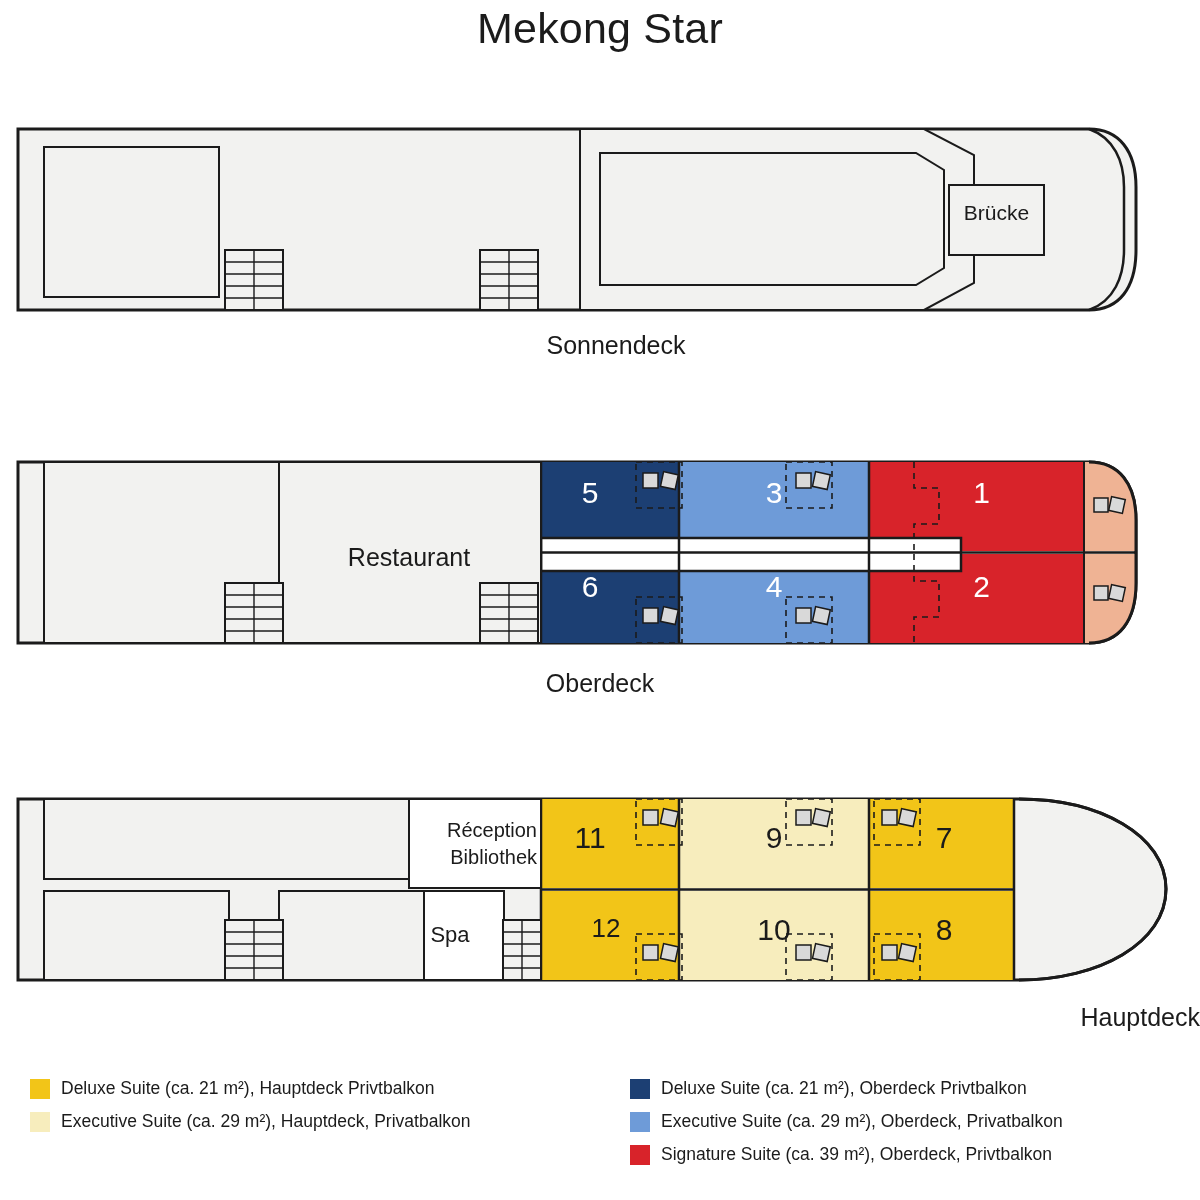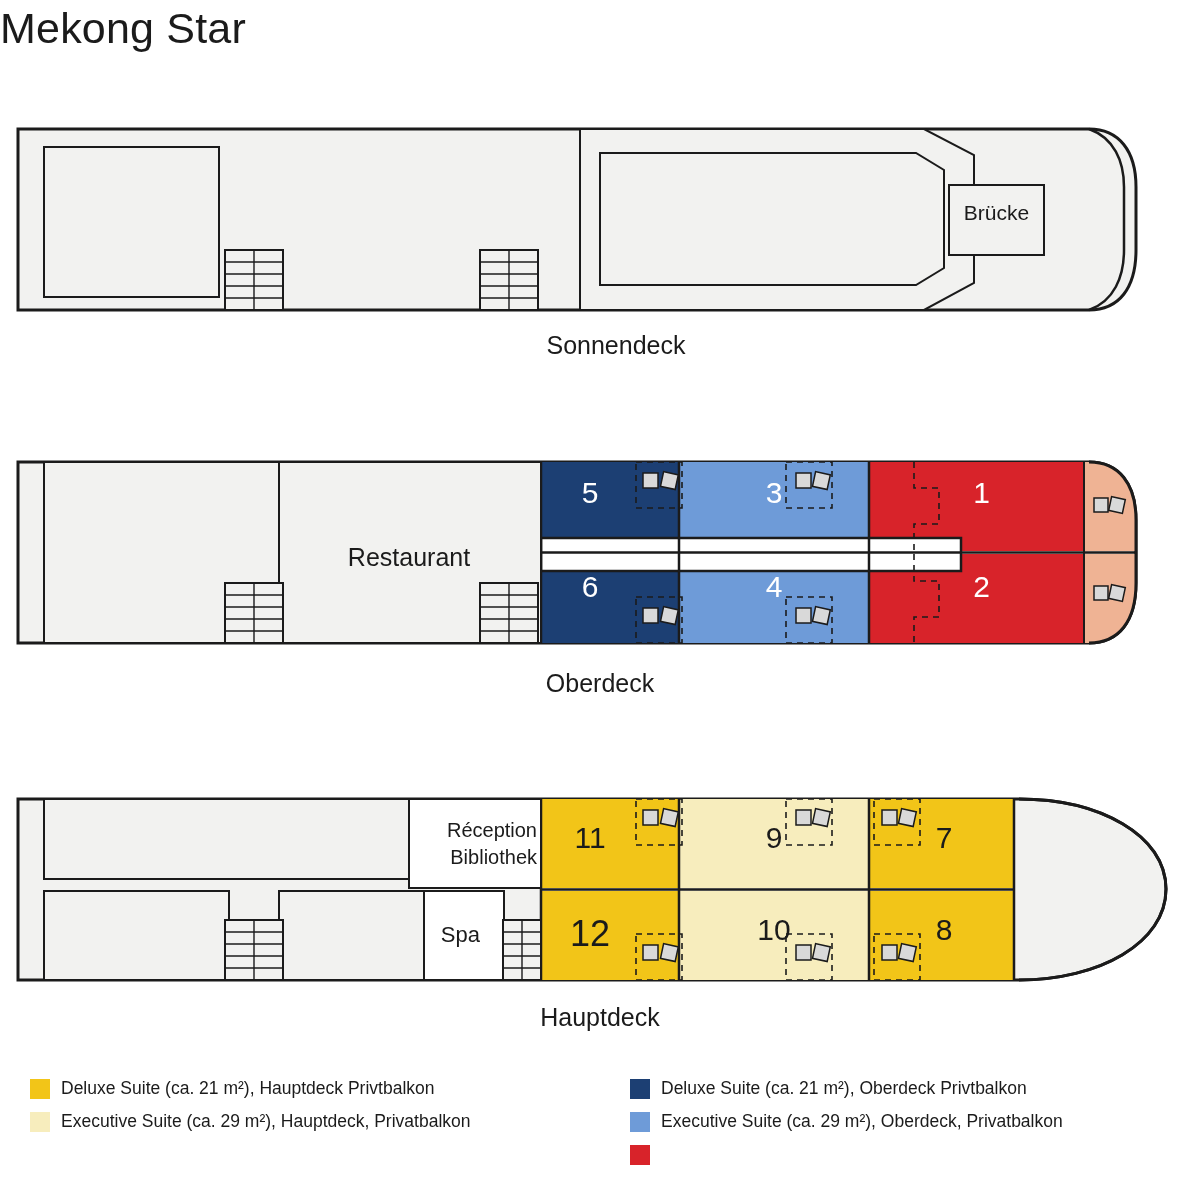--- a/index.html
+++ b/index.html
@@ -4,21 +4,21 @@
 <style>
   html,body{margin:0;padding:0;}
   body{
     width:1200px;height:1200px;background:#ffffff;
     font-family:"Liberation Sans", sans-serif;
     color:#1b1b1b;
     position:relative;
     overflow:hidden;
   }
   .title{
-    position:absolute;top:4px;left:0;width:1200px;
+    position:absolute;top:4px;left:0;width:1200px;text-align:center;
     font-size:43px;font-weight:400;letter-spacing:.2px;
   }
   .deck{position:absolute;}
   .deck-label{
     position:absolute;width:100%;text-align:center;font-size:25px;
   }
   svg{display:block;}
   .legend{
     position:absolute;left:30px;top:1078px;width:1140px;
     font-size:17.5px;
@@ -217,29 +217,29 @@
       <line x1="489" y1="161" x2="527" y2="161" stroke="#1b1b1b" stroke-width="1.4"></line>
       <line x1="489" y1="173" x2="527" y2="173" stroke="#1b1b1b" stroke-width="1.4"></line>
       <line x1="508" y1="125" x2="508" y2="185" stroke="#1b1b1b" stroke-width="1.4"></line>
     </g>
     <path d="M1005 4 C1085 4 1152 40 1152 94 C1152 148 1085 185 1005 185" fill="none" stroke="#1b1b1b" stroke-width="3"></path>
   </svg>
   <div style="position:absolute;left:397px;top:22px;width:130px;text-align:right;font-size:20px;line-height:27px;padding-right:4px;box-sizing:border-box;">
     <div>Réception</div>
     <div>Bibliothek</div>
   </div>
-  <div style="position:absolute;left:386px;top:127px;width:80px;text-align:right;font-size:22px;">Spa</div>
+  <div style="position:absolute;left:396px;top:127px;width:80px;text-align:center;font-size:22px;">Spa</div>
   <div style="position:absolute;left:527px;top:26px;width:98px;text-align:center;font-size:30px;">11</div>
   <div style="position:absolute;left:665px;top:26px;width:190px;text-align:center;font-size:30px;">9</div>
   <div style="position:absolute;left:860px;top:26px;width:140px;text-align:center;font-size:30px;">7</div>
-  <div style="position:absolute;left:527px;top:118px;width:98px;text-align:center;font-size:36px;">12</div>
+  <div style="position:absolute;left:527px;top:118px;width:98px;text-align:center;font-size:26px;padding-left:16px;">12</div>
   <div style="position:absolute;left:665px;top:118px;width:190px;text-align:center;font-size:30px;">10</div>
   <div style="position:absolute;left:860px;top:118px;width:140px;text-align:center;font-size:30px;">8</div>
 </div>
-<div class="deck-label" style="top:1003px;left:0;">Hauptdeck</div>
+<div class="deck-label" style="top:1003px;left:0;text-align:right;">Hauptdeck</div>
 
 <div class="legend">
   <div class="legend-col col-left">
     <div class="legend-row">
       <span class="sw" style="background:#f2c518;"></span>
       <span class="legend-text">Deluxe Suite (ca. 21 m²), Hauptdeck Privtbalkon</span>
     </div>
     <div class="legend-row">
       <span class="sw" style="background:#f7edbd;"></span>
       <span class="legend-text">Executive Suite (ca. 29 m²), Hauptdeck, Privatbalkon</span>
@@ -249,15 +249,16 @@
     <div class="legend-row">
       <span class="sw" style="background:#1c3f73;"></span>
       <span class="legend-text">Deluxe Suite (ca. 21 m²), Oberdeck Privtbalkon</span>
     </div>
     <div class="legend-row">
       <span class="sw" style="background:#6e9bd8;"></span>
       <span class="legend-text">Executive Suite (ca. 29 m²), Oberdeck, Privatbalkon</span>
     </div>
     <div class="legend-row">
       <span class="sw" style="background:#d8232a;"></span>
+      <span class="legend-text">Signature Suite (ca. 39 m²), Oberdeck, Privtbalkon</span>
     </div>
   </div>
 </div>
 
 </body></html>

